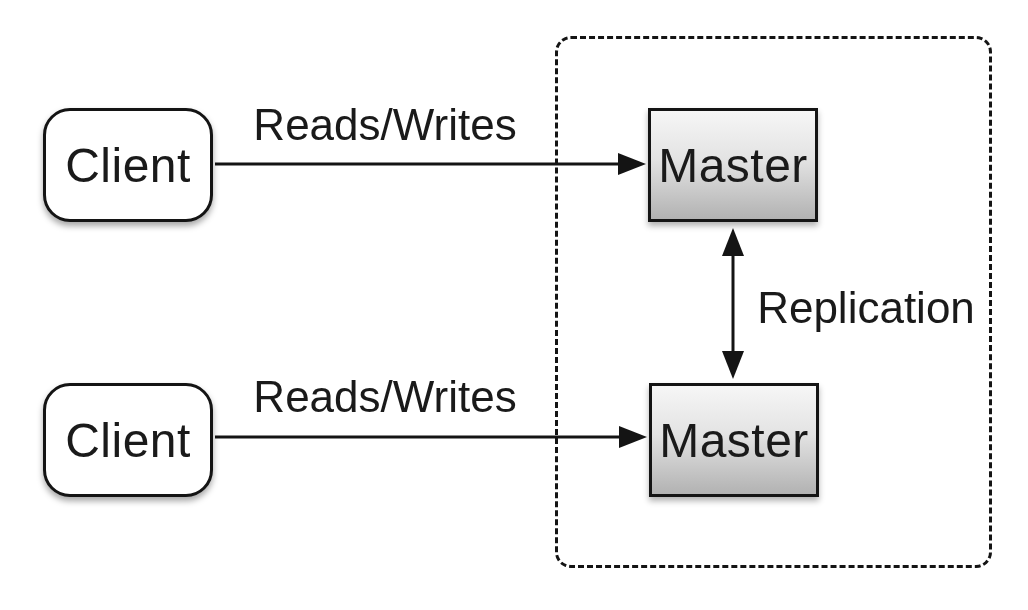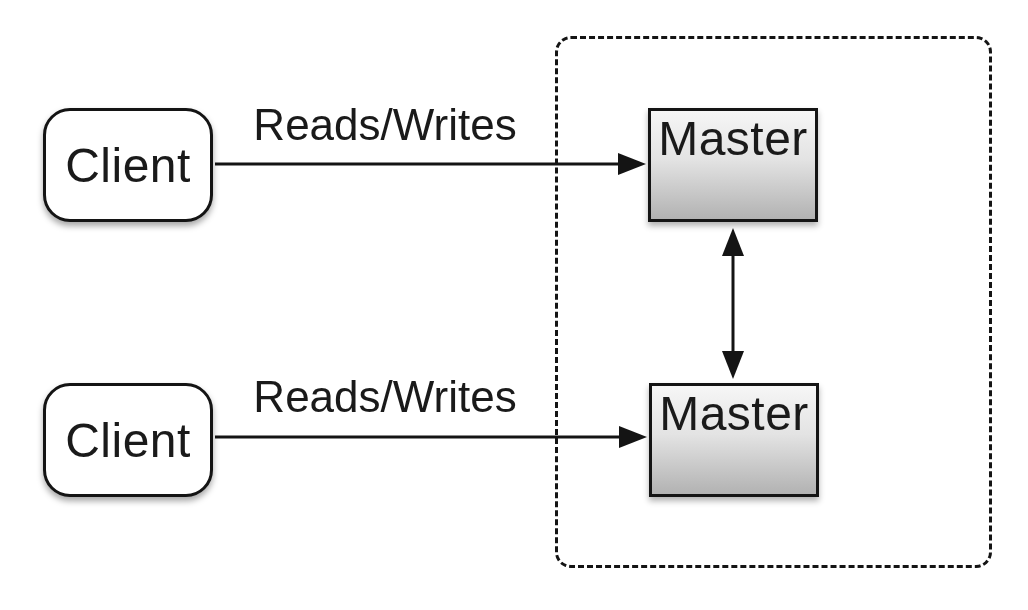--- a/index.html
+++ b/index.html
@@ -36,21 +36,21 @@
   }
   .client-top { left: 43px; top: 108px; }
   .client-bottom { left: 43px; top: 383px; }
   
   .master-node {
     position: absolute;
     width: 170px; height: 114px;
     background: linear-gradient(180deg, #f6f6f6 0%, #e3e3e3 45%, #b2b2b2 100%);
     border: 3px solid #141414;
     box-shadow: 0 4px 6px rgba(0,0,0,0.30);
-    display: flex; justify-content: center;
+    display: flex; align-items: center; justify-content: center;
   }
   .master-top { left: 648px; top: 108px; }
   .master-bottom { left: 649px; top: 383px; }
   .node-label {
     font-size: 48px;
     color: #1a1a1a;
     letter-spacing: 0.5px;
     white-space: nowrap;
   }
   
@@ -108,14 +108,15 @@
   <div class="master-node master-top">
     <span class="node-label">Master</span>
   </div>
 
   <div class="master-node master-bottom">
     <span class="node-label">Master</span>
   </div>
 
   <div class="edge-label label-rw-top">Reads/Writes</div>
   <div class="edge-label label-rw-bottom">Reads/Writes</div>
+  <div class="edge-label label-replication">Replication</div>
 
 </div>
 
 </body></html>

